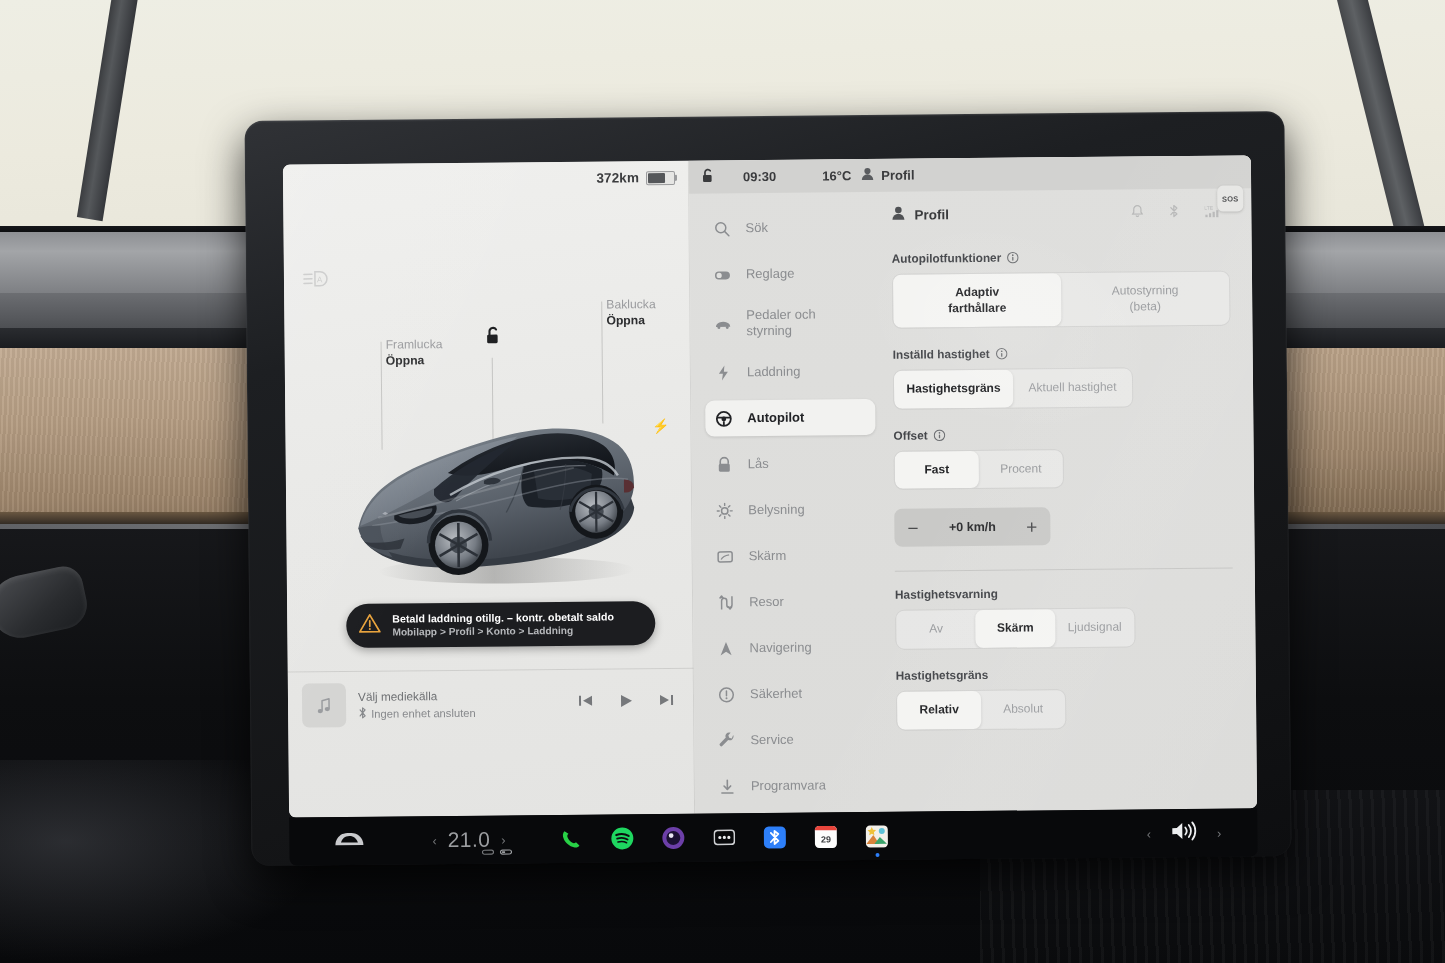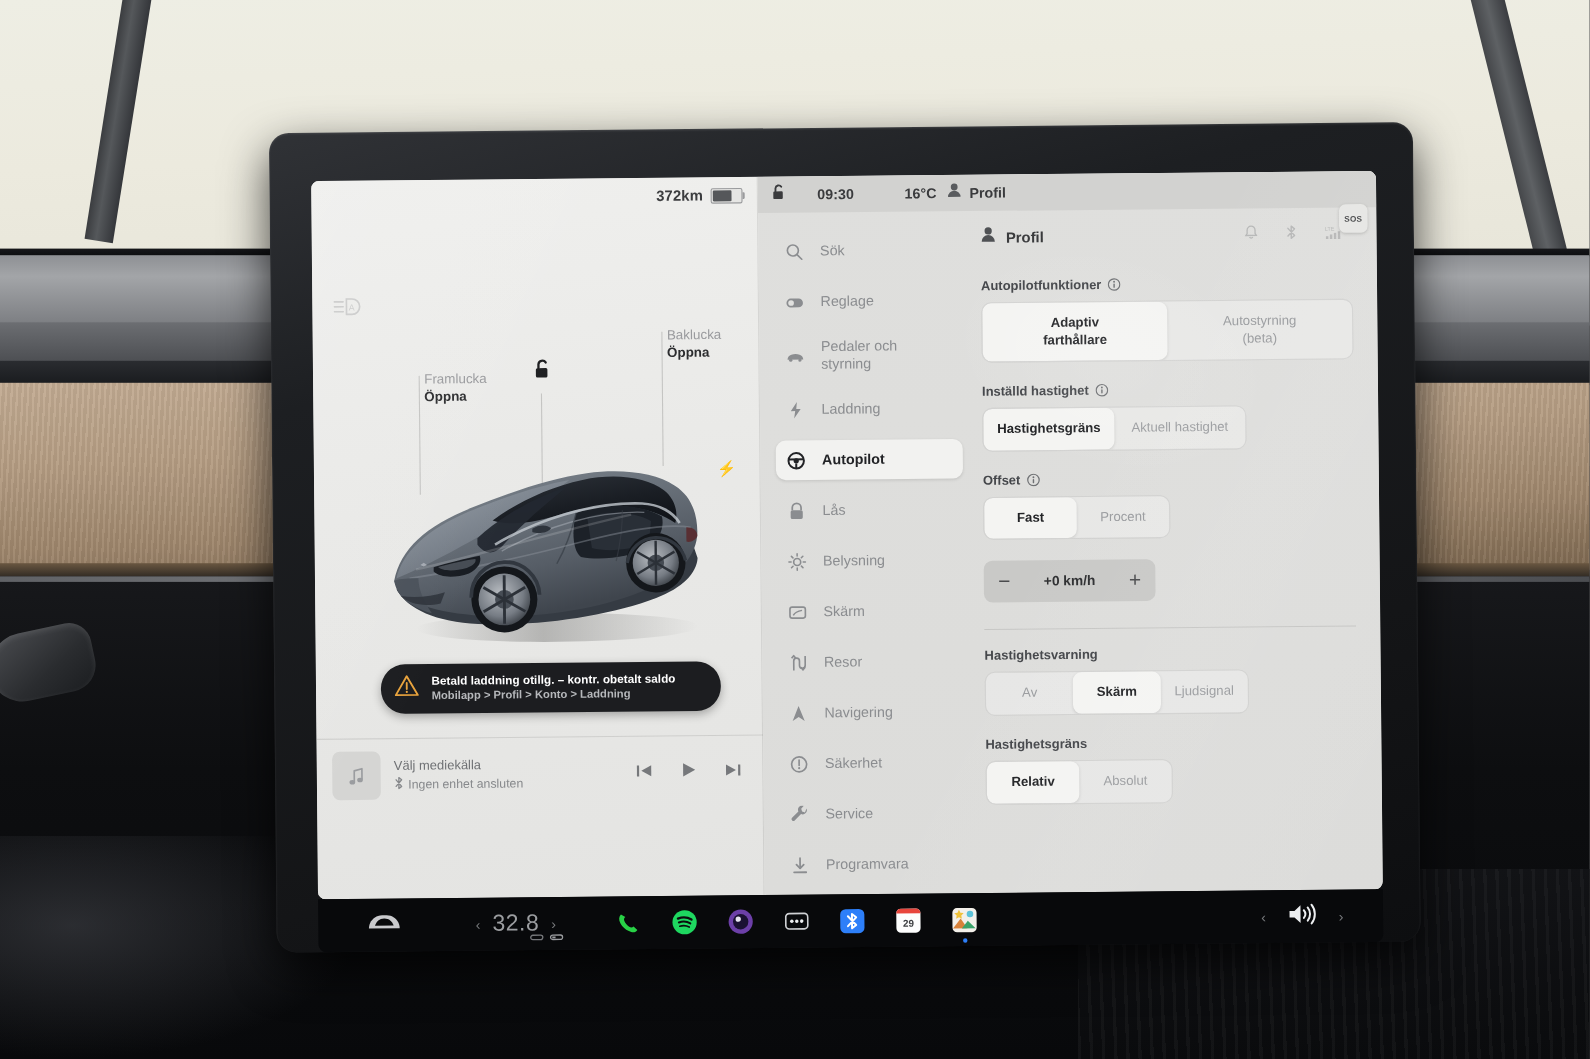--- a/index.html
+++ b/index.html
@@ -764,21 +764,21 @@
 
   <div class="dock">
     <span class="dk-car">
       <svg width="32" height="19" viewBox="0 0 32 19">
         <path d="M2 15 C2 10 5 6 9 4 C12 2.6 20 2.6 23 4 C27 6 30 10 30 15 Z" fill="#c9cacd"></path>
         <path d="M7.5 12.5 C9 8.5 11.5 6 16 6 C20.5 6 23 8.5 24.5 12.5 Z" fill="#08090b"></path>
       </svg>
     </span>
     <span class="temp-w">
       <span class="chv">‹</span>
-      <span class="tmp">32.8</span>
+      <span class="tmp">21.0</span>
       <span class="chv">›</span>
     </span>
     <span class="seat-ic">
       <svg width="13" height="9" viewBox="0 0 13 9">
         <rect x="1" y="2.5" width="11" height="4" rx="2" fill="none" stroke="#76787b" stroke-width="1.2"></rect>
       </svg>
       <svg width="13" height="9" viewBox="0 0 13 9">
         <rect x="1" y="2.5" width="11" height="4" rx="2" fill="none" stroke="#9a9c9f" stroke-width="1.2"></rect>
         <rect x="2.6" y="3.8" width="3" height="1.6" fill="#9a9c9f"></rect>
       </svg>

